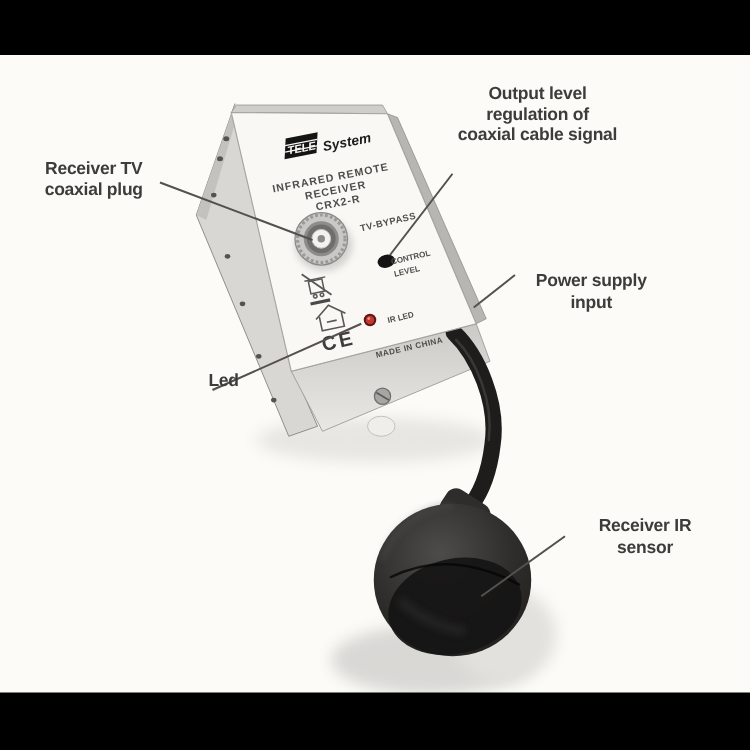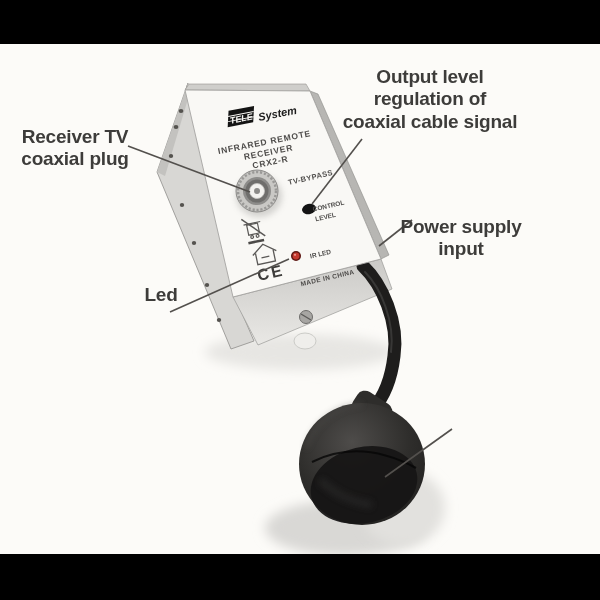--- a/index.html
+++ b/index.html
@@ -12,31 +12,31 @@
   }
   .letterbox{
     position:absolute;left:0;width:600px;background:#000;
   }
   #letterbox-top{top:0;height:44px;}
   #letterbox-bottom{top:554px;height:46px;}
   #device-svg{position:absolute;left:0;top:0;}
   .callout{
     position:absolute;
     color:#3d3c3a;
-    font-size:19px;
+    font-size:14px;
     font-weight:600;
     line-height:1.18;
     letter-spacing:-0.2px;
     text-align:center;
     white-space:pre-line;
   }
   #callout-passing-tv{left:15px;top:126px;width:120px;}
   #callout-output-level{left:330px;top:66px;width:200px;}
-  #callout-power-supply{left:391px;top:216px;width:140px;}
-  #callout-led{left:131px;top:284px;width:60px;text-align:center;}
+  #callout-power-supply{left:403px;top:216px;width:140px;}
+  #callout-led{left:131px;top:296px;width:60px;text-align:right;}
   #callout-receiver-ir{left:446px;top:412px;width:140px;}
 </style>
 </head>
 <body>
 
 <div id="stage">
 
   <div id="letterbox-top" class="letterbox"></div>
 
   <svg id="device-svg" width="600" height="600" viewBox="0 0 600 600">
@@ -170,15 +170,17 @@
   </svg>
 
   <div id="callout-passing-tv" class="callout">Receiver TV
 coaxial plug</div>
   <div id="callout-output-level" class="callout">Output level
 regulation of
 coaxial cable signal</div>
   <div id="callout-power-supply" class="callout">Power supply
 input</div>
   <div id="callout-led" class="callout">Led</div>
+  <div id="callout-receiver-ir" class="callout">Receiver IR
+sensor</div>
 
   <div id="letterbox-bottom" class="letterbox"></div>
 </div>
 
 </body></html>

